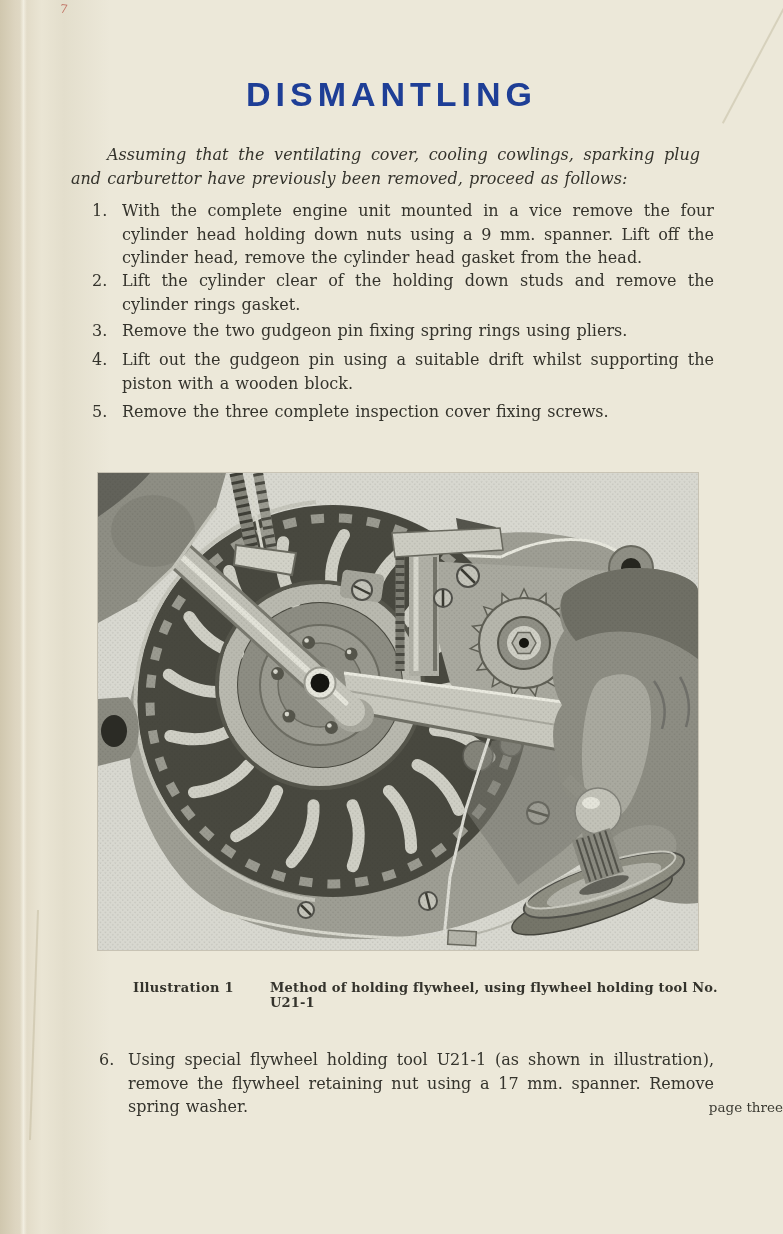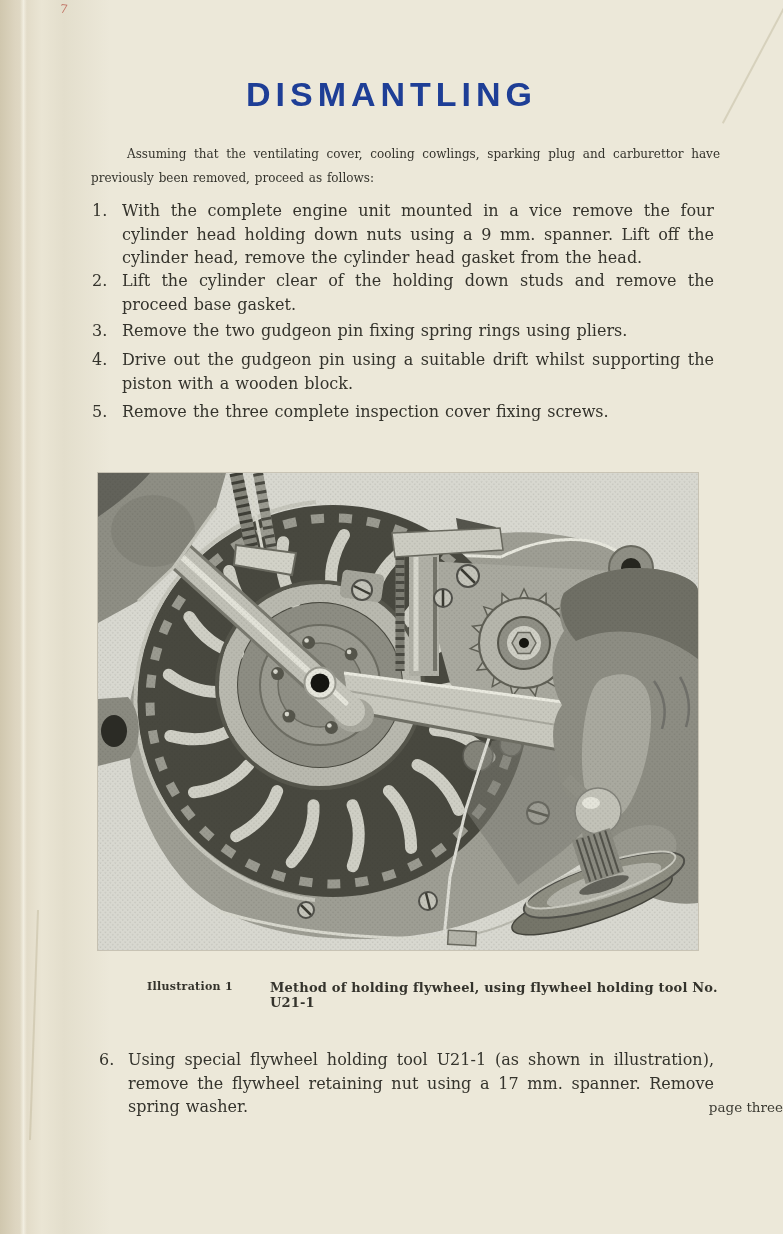--- a/index.html
+++ b/index.html
@@ -37,45 +37,46 @@
   }
   .title{
     position:absolute;top:76px;left:0;width:100%;
     text-align:center;
     font-family:"Liberation Sans",sans-serif;
     font-weight:bold;font-size:34px;line-height:36px;
     letter-spacing:5px;
     color:#1e3e96;
   }
   .intro{
-    position:absolute;top:143px;left:91px;width:629px;
-    font-size:12px;line-height:23.5px;
+    position:absolute;top:143px;left:71px;width:629px;
+    font-size:16px;line-height:23.5px;
     text-align:justify;text-indent:36px;
     word-spacing:1px;
+    font-style:italic;
   }
   .step{
     position:absolute;left:92px;width:622px;
     display:flex;
     font-size:16px;line-height:23.5px;word-spacing:1px;
   }
   .step .num{flex:0 0 30px;}
   .step .txt{flex:1 1 auto;text-align:justify;}
   #step-1{top:199px;} #step-2{top:269px;} #step-3{top:319px;}
   #step-4{top:348px;} #step-5{top:400px;}
   #step-6{top:1048px;left:99px;width:615px;}
   #step-6 .num{flex:0 0 29px;}
   .photo{
     position:absolute;left:98px;top:473px;width:600px;height:477px;
     background:#d8d8d0;
     box-shadow:0 0 0 1px rgba(90,85,70,.25);
   }
   .photo svg{display:block;width:600px;height:477px;}
   .cap-label{
-    position:absolute;left:147px;top:980px;
-    font-size:11px;font-weight:bold;letter-spacing:.3px;
+    position:absolute;left:133px;top:980px;
+    font-size:13px;font-weight:bold;letter-spacing:.3px;
   }
   .cap-text{
     position:absolute;left:270px;top:980px;width:460px;
     font-size:13px;font-weight:bold;letter-spacing:.2px;
   }
   .footer{
     position:absolute;top:1099px;left:0;width:100%;
     text-align:right;font-size:13.5px;
     color:#3c3b33;
   }
@@ -94,29 +95,29 @@
   <div class="title">DISMANTLING</div>
 
   <p class="intro" style="margin:0">Assuming that the ventilating cover, cooling cowlings, sparking plug and carburettor have previously been removed, proceed as follows:</p>
 
   <div class="step" id="step-1">
     <span class="num">1.</span>
     <span class="txt">With the complete engine unit mounted in a vice remove the four cylinder head holding down nuts using a 9 mm. spanner. Lift off the cylinder head, remove the cylinder head gasket from the head.</span>
   </div>
   <div class="step" id="step-2">
     <span class="num">2.</span>
-    <span class="txt">Lift the cylinder clear of the holding down studs and remove the proceed base gasket.</span>
+    <span class="txt">Lift the cylinder clear of the holding down studs and remove the cylinder rings gasket.</span>
   </div>
   <div class="step" id="step-3">
     <span class="num">3.</span>
     <span class="txt">Remove the two gudgeon pin fixing spring rings using pliers.</span>
   </div>
   <div class="step" id="step-4">
     <span class="num">4.</span>
-    <span class="txt">Drive out the gudgeon pin using a suitable drift whilst supporting the piston with a wooden block.</span>
+    <span class="txt">Lift out the gudgeon pin using a suitable drift whilst supporting the piston with a wooden block.</span>
   </div>
   <div class="step" id="step-5">
     <span class="num">5.</span>
     <span class="txt">Remove the three complete inspection cover fixing screws.</span>
   </div>
 
   <div class="photo">
     <svg viewBox="0 0 600 477" xmlns="http://www.w3.org/2000/svg">
       <defs>
         <pattern id="ht" width="3.5" height="3.5" patternUnits="userSpaceOnUse" patternTransform="rotate(45)">

